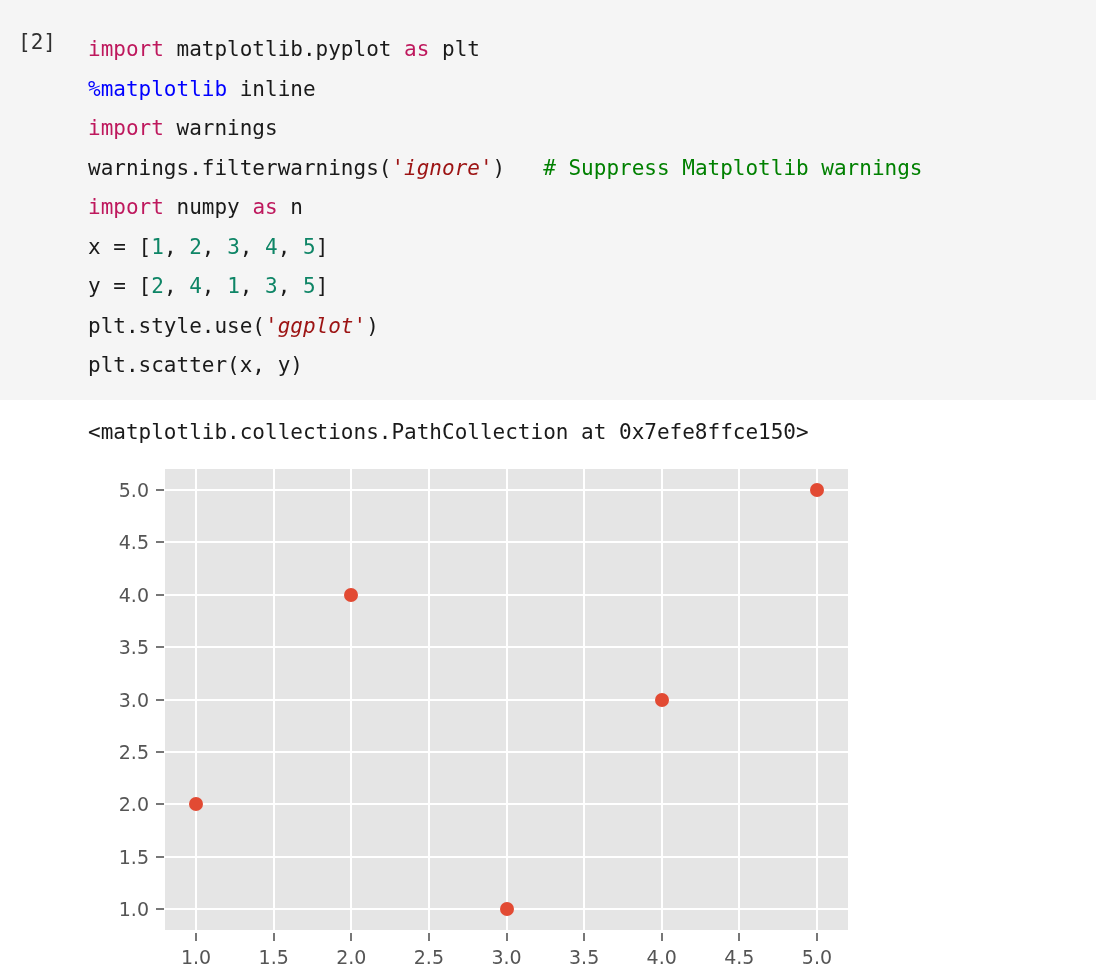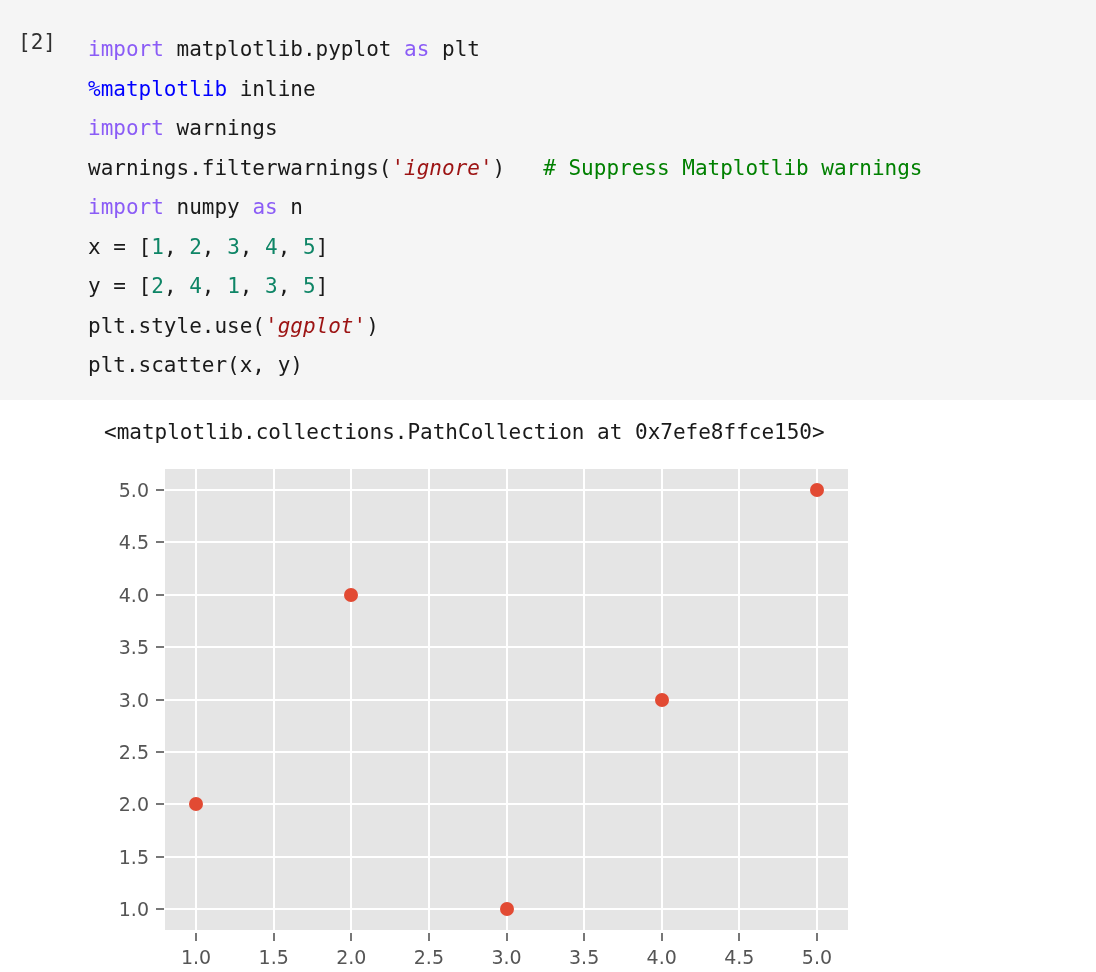--- a/index.html
+++ b/index.html
@@ -39,31 +39,31 @@
     left: 88px;
     top: 30px;
     font-family: "DejaVu Sans Mono", monospace;
     font-size: 21px;
     line-height: 39.5px;
     color: #1a1a1a;
     white-space: pre;
   }
   .code-line { white-space: pre; }
 
-  .tok-kw   { color: #8b5cf6; }
+  .tok-kw   { color: #be185d; }
   .tok-magic{ color: #0000FF; }
   .tok-num  { color: #0E8566; }
   .tok-str  { color: #9C1313; font-style: italic; }
   .tok-cmt  { color: #008000; }
   .tok-plain{ color: #1a1a1a; }
 
   
   .out-text {
     position: absolute;
-    left: 104px;
+    left: 88px;
     top: 420px;
     font-family: "DejaVu Sans Mono", monospace;
     font-size: 21px;
     color: #1a1a1a;
     white-space: pre;
   }
 
   
   .figure {
     position: absolute;

